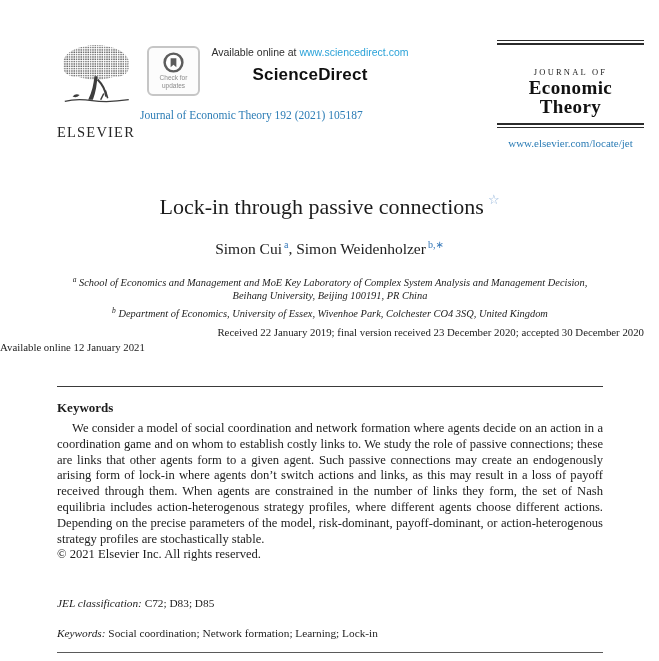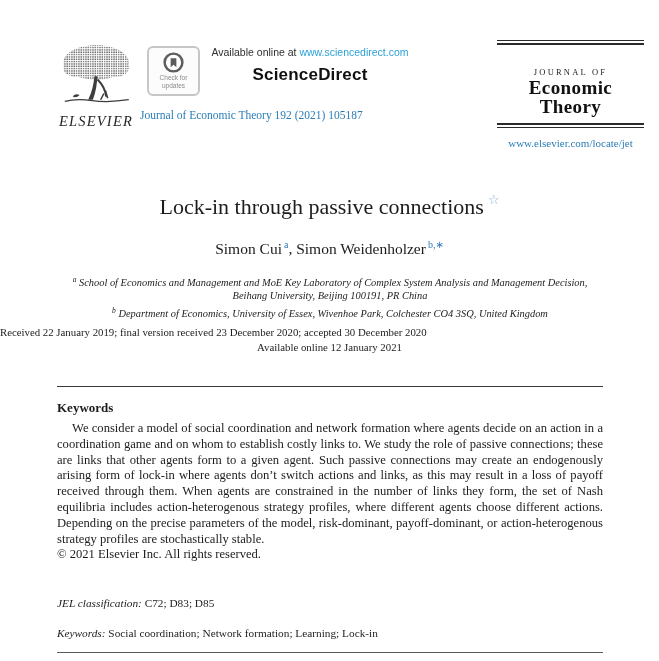--- a/index.html
+++ b/index.html
@@ -5,21 +5,21 @@
   * { margin:0; padding:0; box-sizing:border-box; }
   html,body { background:#e9e9e9; }
   .page {
     position:relative; width:659px; height:661px; margin:0 auto;
     background:#ffffff; font-family:"Liberation Serif", serif; color:#1c1c1c;
     overflow:hidden;
   }
   
   .elsevier-logo { position:absolute; left:52px; top:42px; width:88px; text-align:center; }
   .elsevier-logo svg { display:block; margin:0 auto; }
-  .elsevier-word { font-size:14.5px; letter-spacing:1.2px; color:#262626; margin-top:7px;font-style:italic; }
+  .elsevier-word { font-size:14.5px; letter-spacing:1.2px; color:#262626; margin-top:18px; }
 
   .check-badge {
     position:absolute; left:147px; top:46px; width:53px; height:50px;
     border:2px solid #c6c6c6; border-radius:6px; background:#fcfcfc;
     text-align:center; cursor:pointer;
   }
   .check-badge svg { display:block; margin:4px auto 1px; }
   .check-badge .cap { font-family:"Liberation Sans", sans-serif; font-size:6.5px; line-height:7.5px; color:#8a8a8a; }
 
   .center-head {
@@ -48,22 +48,22 @@
   .authors { position:absolute; left:0; top:239px; width:659px; text-align:center; font-size:15.5px; }
   .authors sup { font-size:10px; color:#3477b8; margin-left:2px; cursor:pointer; }
 
   .affiliations {
     position:absolute; left:57px; top:273px; width:546px; text-align:center;
     font-style:italic; font-size:10.4px; line-height:13px; color:#222;
   }
   .affiliations .aff { margin-bottom:2px; }
   .affiliations sup { font-size:7.5px; }
 
-  .history   { position:absolute; left:0; top:326px; width:571px; text-align:left; font-size:10.8px; }
-  .avail-on  { position:absolute; left:0; top:341px; width:659px; text-align:center; font-size:10.8px; }
+  .history   { position:absolute; left:0; top:326px; width:644px; text-align:right; font-size:10.8px; }
+  .avail-on  { position:absolute; left:0; top:341px; width:659px; font-size:10.8px; }
 
   
   .hr1 { position:absolute; left:57px; top:386px; width:546px; border-top:1.4px solid #3a3a3a; }
   .abs-head { position:absolute; left:57px; top:400px; font-size:13px; font-weight:bold; }
   .abs-body {
     position:absolute; left:57px; top:421px; width:546px;
     font-size:12.6px; line-height:15.8px; text-align:justify;
   }
   .abs-body p.main { text-indent:15px; }
   .abs-body p.copy { text-align:left; }

